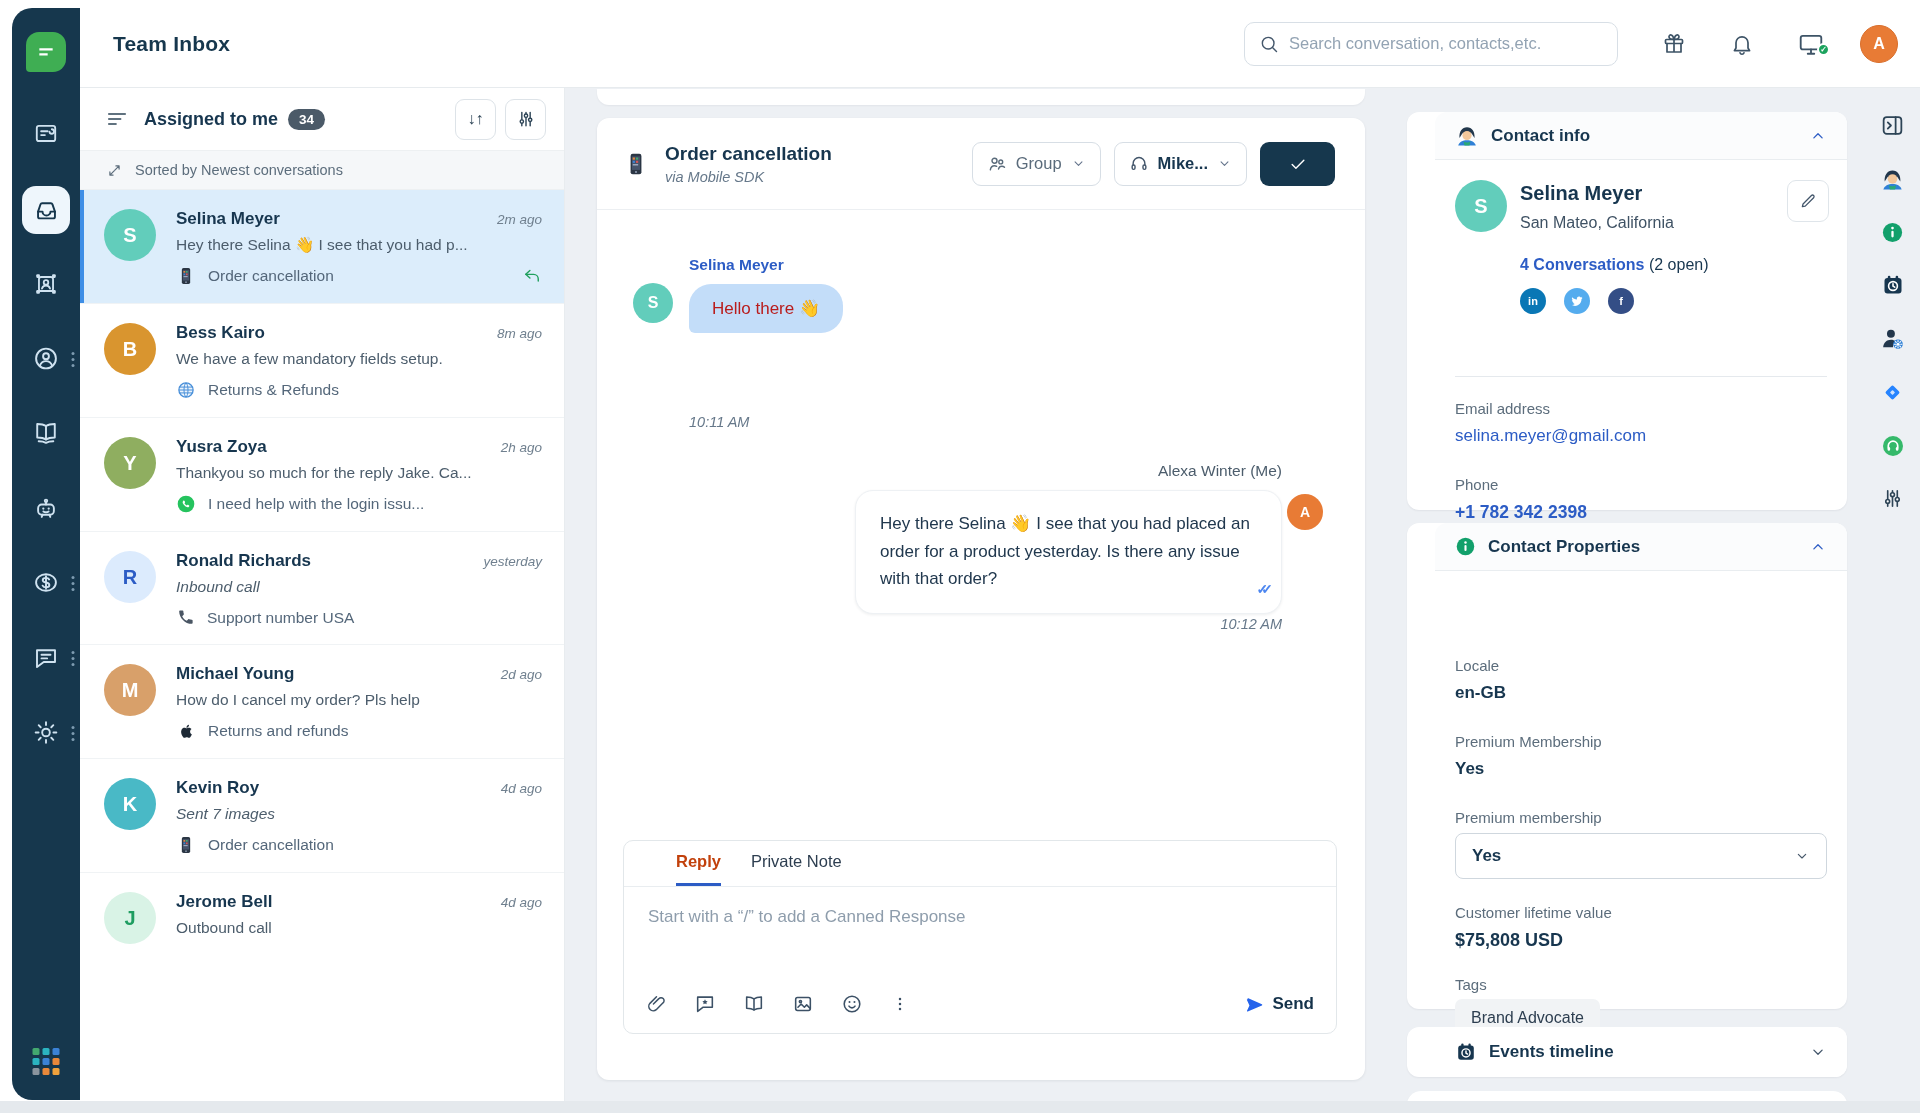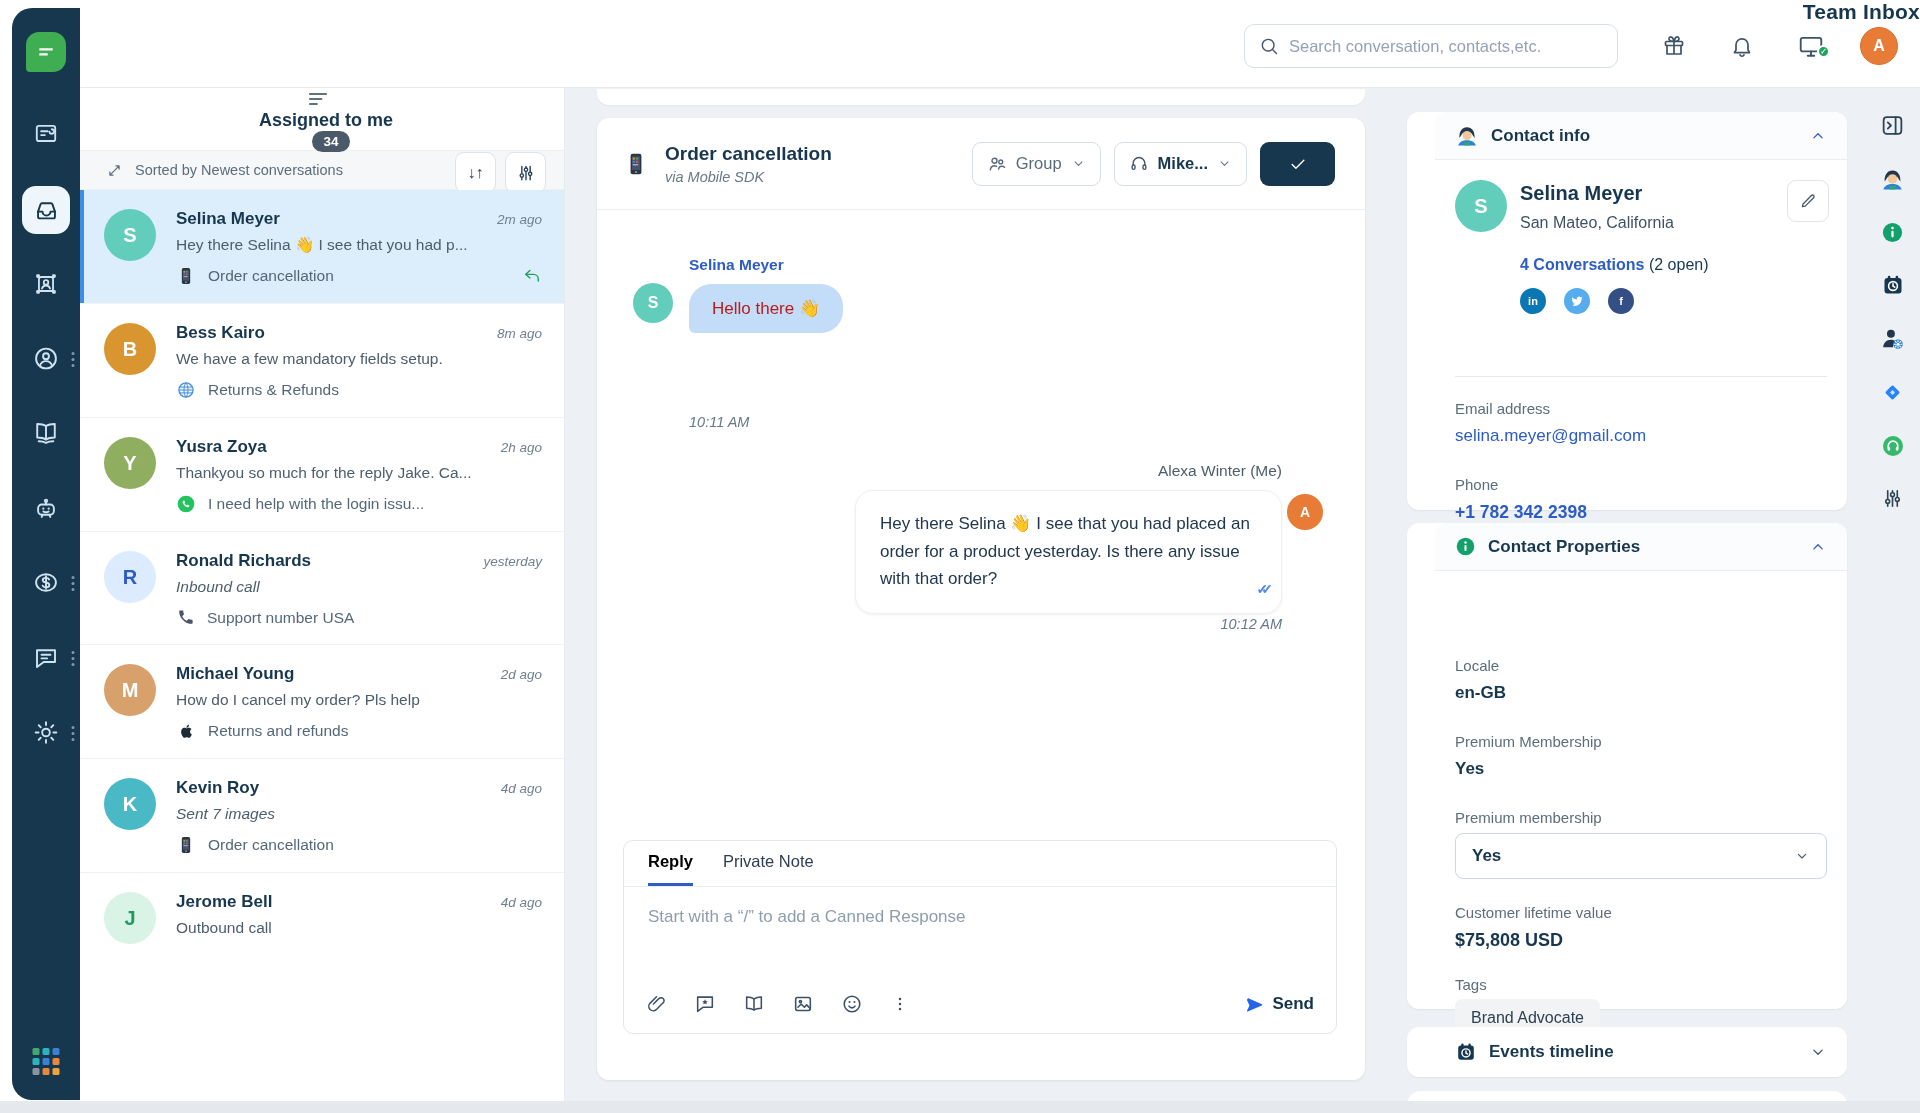--- a/index.html
+++ b/index.html
@@ -12,33 +12,33 @@
   .rail { position:absolute; left:12px; top:8px; width:68px; height:1092px; background:#16374d; border-radius:20px 0 0 20px; z-index:5; }
   .rail-item { position:absolute; left:50%; transform:translateX(-50%); color:#cfe2f0; }
   .logo { top:24px; width:40px; height:40px; background:#3fae53; border-radius:13px 13px 13px 4px; display:flex; align-items:center; justify-content:center; }
   .active-tile { top:178px; width:48px; height:48px; background:#eef6fc; border-radius:14px; display:flex; align-items:center; justify-content:center; color:#16374d; }
   .kebab-dots { position:absolute; right:5px; display:flex; flex-direction:column; gap:3px; }
   .kebab-dots i { width:3px; height:3px; border-radius:50%; background:#7e9bb1; }
   .apps-grid { top:1040px; display:grid; grid-template-columns:repeat(3,7px); gap:3px; }
   .apps-grid i { width:7px; height:7px; border-radius:1.5px; }
 
   
-  .topbar { position:absolute; left:80px; right:0; top:0; height:88px; background:#fff; border-bottom:1px solid #e7ebee; display:flex; align-items:flex-end; z-index:4;flex-direction:column; }
+  .topbar { position:absolute; left:80px; right:0; top:0; height:88px; background:#fff; border-bottom:1px solid #e7ebee; display:flex; align-items:center; z-index:4; }
   .page-title { margin-left:33px; font-size:21px; font-weight:bold; color:#16374d; letter-spacing:.2px; }
   .topbar-right { margin-left:auto; display:flex; align-items:center; }
   .search-box { width:374px; height:44px; border:1px solid #d8dfe6; border-radius:10px; display:flex; align-items:center; padding:0 14px; color:#90a1b1; background:#fff; }
   .search-box input { border:none; outline:none; flex:1; font-size:16.5px; margin-left:10px; font-family:inherit; color:#3f5264; background:transparent; }
   .search-box input::placeholder { color:#93a3b3; }
   .top-ic { color:#3d5366; margin-left:44px; position:relative; cursor:pointer; }
   .badge-check { position:absolute; right:-6px; bottom:1px; width:13px; height:13px; background:#1ca35e; border:2px solid #fff; border-radius:50%; color:#fff; font-size:8px; line-height:10px; text-align:center; font-weight:bold; }
   .top-avatar { width:38px; height:38px; border-radius:50%; background:#e87b35; color:#fff; display:flex; align-items:center; justify-content:center; font-weight:bold; font-size:16px; margin-left:36px; margin-right:22px; border:1px solid #d96e2b; }
 
   
   .list-col { position:absolute; left:80px; top:88px; width:485px; bottom:0; background:#fff; border-right:1px solid #e8ecef; overflow:hidden; z-index:3; }
-  .list-head { height:62px; display:flex; align-items:center; padding:0 18px 0 26px;flex-direction:column; }
+  .list-head { height:62px; display:flex; align-items:center; padding:0 18px 0 26px; }
   .list-head .ham { color:#2d4456; margin-right:16px; }
   .filter-label { font-size:18px; font-weight:bold; color:#17364f; }
   .count-pill { margin-left:10px; background:#4b5a68; color:#fff; font-size:13.5px; font-weight:bold; border-radius:11px; padding:3px 11px; }
   .list-head-btns { margin-left:auto; display:flex; gap:9px; }
   .sq-btn { width:41px; height:41px; border:1px solid #dde3e8; border-radius:9px; background:#fff; display:flex; align-items:center; justify-content:center; color:#2d4456; cursor:pointer; font-size:16px; }
   .sorted-band { height:40px; background:#f5f7f9; border-top:1px solid #edf0f2; border-bottom:1px solid #edf0f2; display:flex; align-items:center; padding:0 26px; color:#5c6d7c; font-size:14.5px; gap:12px; }
   .conv-item { position:relative; padding:19px 22px 17px 24px; display:flex; gap:20px; border-top:1px solid #f0f3f5; cursor:pointer; background:#fff; }
   .conv-item.selected { background:#dcedfb; border-top-color:transparent; }
   .conv-item.selected::before { content:""; position:absolute; left:0; top:0; bottom:0; width:4px; background:#3e8ee6; }
   .avatar { width:52px; height:52px; border-radius:50%; flex:none; display:flex; align-items:center; justify-content:center; font-weight:bold; font-size:20px; color:#fff; }
@@ -73,21 +73,21 @@
   .b1 { top:74px; background:#c3ddf9; border-radius:22px 22px 22px 6px; }
   .b2 { top:139px; background:#abcef5; border-radius:6px 22px 22px 22px; }
   .time-in { position:absolute; left:92px; top:204px; font-size:14.5px; font-style:italic; color:#66788a; }
   .agent-label { position:absolute; right:83px; top:252px; font-size:15.5px; color:#4c5d6c; }
   .bubble-out { position:absolute; right:83px; top:280px; width:427px; background:#fff; border:1px solid #eef1f4; box-shadow:0 1px 3px rgba(16,24,40,.07); border-radius:18px; padding:19px 24px 20px; font-size:17px; line-height:1.62; color:#21384e; }
   .dbl-check { position:absolute; right:15px; bottom:12px; color:#4c86f0; font-size:14px; letter-spacing:-7px; font-weight:bold; }
   .time-out { position:absolute; right:83px; top:406px; font-size:14.5px; font-style:italic; color:#66788a; }
   .composer { position:absolute; left:26px; right:28px; bottom:46px; height:194px; border:1px solid #e2e7ea; border-radius:10px; background:#fff; display:flex; flex-direction:column; }
   .comp-tabs { height:46px; border-bottom:1px solid #e9edf0; display:flex; align-items:flex-end; padding:0 24px; gap:30px; }
   .comp-tab { font-size:16.5px; color:#2d3e50; padding-bottom:12px; cursor:pointer; border-bottom:3px solid transparent; }
-  .comp-tab.active { color:#000000; font-weight:bold; border-bottom-color:#2c5cc5; }
+  .comp-tab.active { color:#c2410c; font-weight:bold; border-bottom-color:#2c5cc5;margin-left:28px; }
   .comp-input { flex:1; padding:20px 24px 0; }
   .comp-input textarea { width:100%; height:100%; border:none; outline:none; resize:none; font-family:inherit; font-size:17px; color:#17364f; background:transparent; }
   .comp-input textarea::placeholder { color:#8e9dac; }
   .comp-toolbar { height:58px; display:flex; align-items:center; padding:0 22px; gap:27px; color:#3c5166; }
   .tool-ic { cursor:pointer; }
   .send-btn { margin-left:auto; display:flex; align-items:center; gap:10px; background:none; border:none; cursor:pointer; font-family:inherit; font-size:17px; font-weight:bold; color:#14324a; }
   .send-btn svg { color:#2563eb; }
 
   
   .panel-card { position:absolute; left:1407px; width:440px; background:#fff; border-radius:12px; box-shadow:0 1px 2px rgba(16,24,40,.06); z-index:2;padding-left:28px; }

